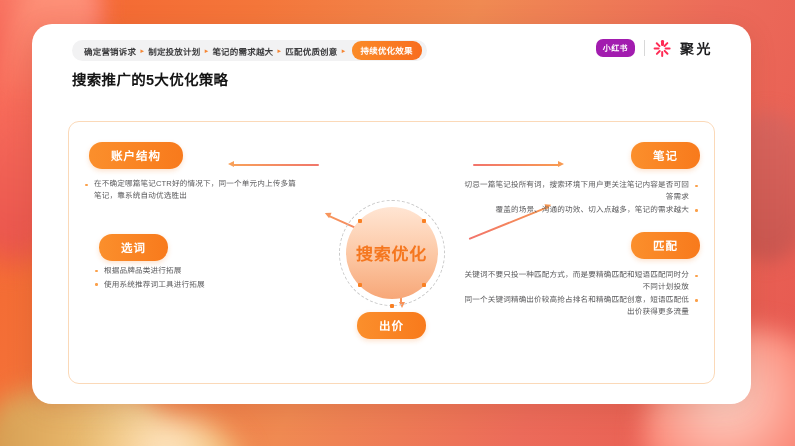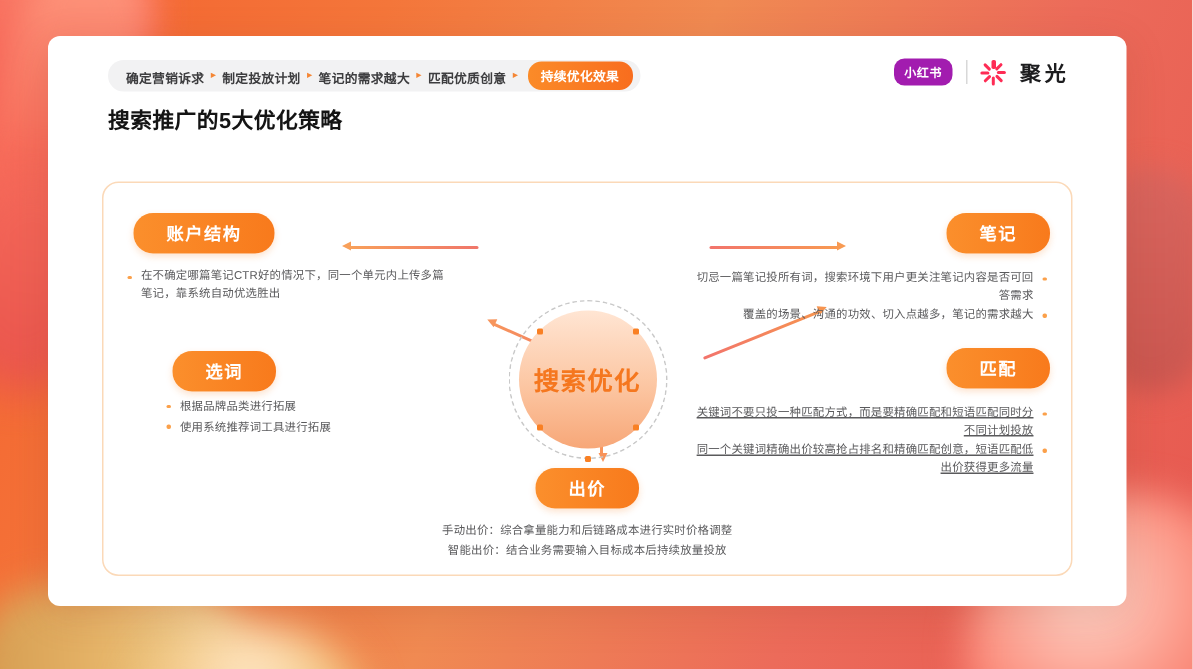--- a/index.html
+++ b/index.html
@@ -60,21 +60,21 @@
     border-radius:50%;
     background:radial-gradient(circle at 50% 30%,#ffe8c9 0%,#f0c178 60%,#e0a95c 100%);
     filter:blur(14px);
   }
 
   
   .card {
     position:absolute;
     left:32px; top:24px; right:44px; bottom:42px;
     background:#fff;
-    border-radius:8px;
+    border-radius:20px;
     box-shadow:0 6px 26px rgba(150,60,40,.18);
     overflow:hidden;
   }
 
   
   .header {
     position:absolute; left:0; right:0; top:0;
     height:62px;
   }
   .crumbs {
@@ -197,30 +197,30 @@
     content:""; position:absolute; left:2px; top:5.5px;
     width:2.6px; height:2.6px; background:#fba04a; border-radius:50%;
   }
   .bullets.right li { padding-left:0; padding-right:11px; text-align:right; }
   .bullets.right li::before { left:auto; right:2px; }
 
   .node-account { left:14px; top:20px; width:220px; }
   .node-account .pill { margin-left:6px; }
   .node-account .bullets { margin-top:9px; }
 
-  .node-words { left:40px; top:112px; width:190px; }
+  .node-words { left:24px; top:112px; width:190px; }
   .node-words .pill { margin-left:6px; }
   .node-words .bullets { margin-top:3px; }
   .node-words .bullets li { line-height:1.78; }
 
   .node-note { right:14px; top:20px; width:236px; text-align:right; }
   .node-note .bullets { margin-top:10px; }
 
   .node-match { right:14px; top:110px; width:236px; text-align:right; }
-  .node-match .bullets { margin-top:10px;text-decoration:underline; }
+  .node-match .bullets { margin-top:10px; }
 
   .node-bid {
     left:50%; transform:translateX(-50%);
     top:190px; width:300px; text-align:center;
   }
   .node-bid .body-text { margin-top:9px; line-height:1.66; }
 </style>
 </head>
 <body>
 
@@ -327,20 +327,16 @@
     <div class="node node-match">
       <div class="pill">匹配</div>
       <ul class="bullets right body-text">
           <li>关键词不要只投一种匹配方式，而是要精确匹配和短语匹配同时分不同计划投放</li>
           <li>同一个关键词精确出价较高抢占排名和精确匹配创意，短语匹配低出价获得更多流量</li>
         </ul>
     </div>
 
     <div class="node node-bid">
       <div class="pill">出价</div>
-      <div class="body-text">
-          <div>手动出价：综合拿量能力和后链路成本进行实时价格调整</div>
-          <div>智能出价：结合业务需要输入目标成本后持续放量投放</div>
-        </div>
     </div>
 
   </div>
 </div>
 
 </body></html>

